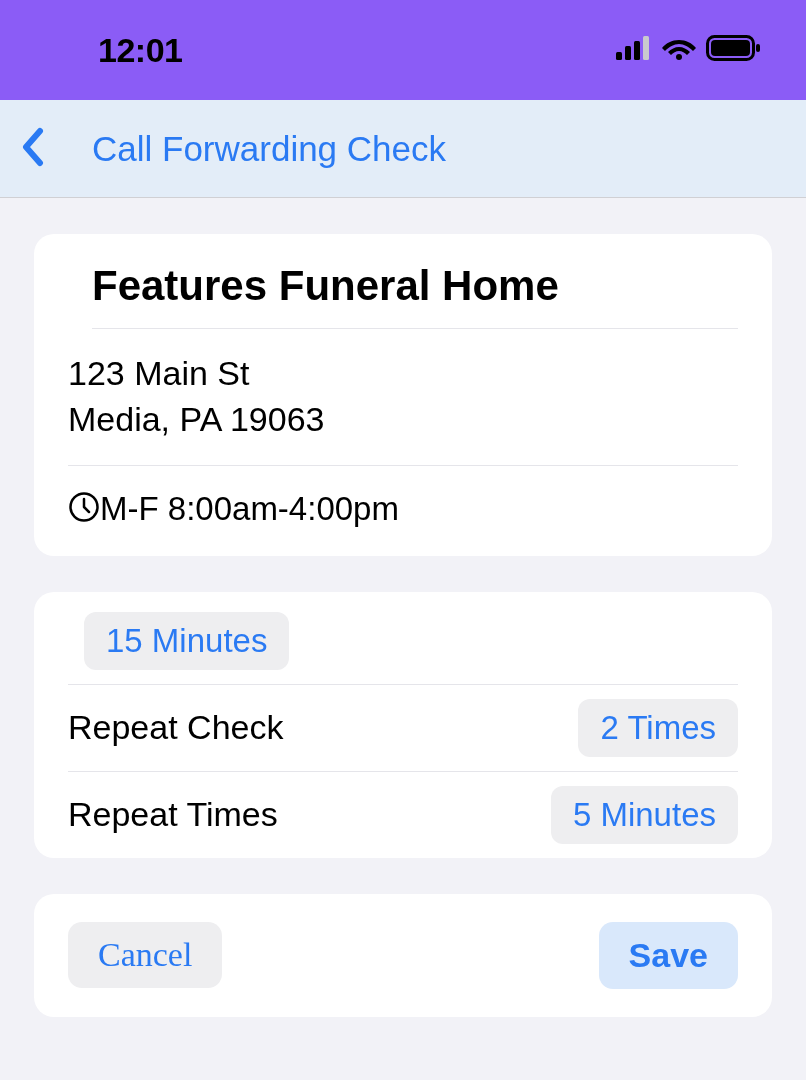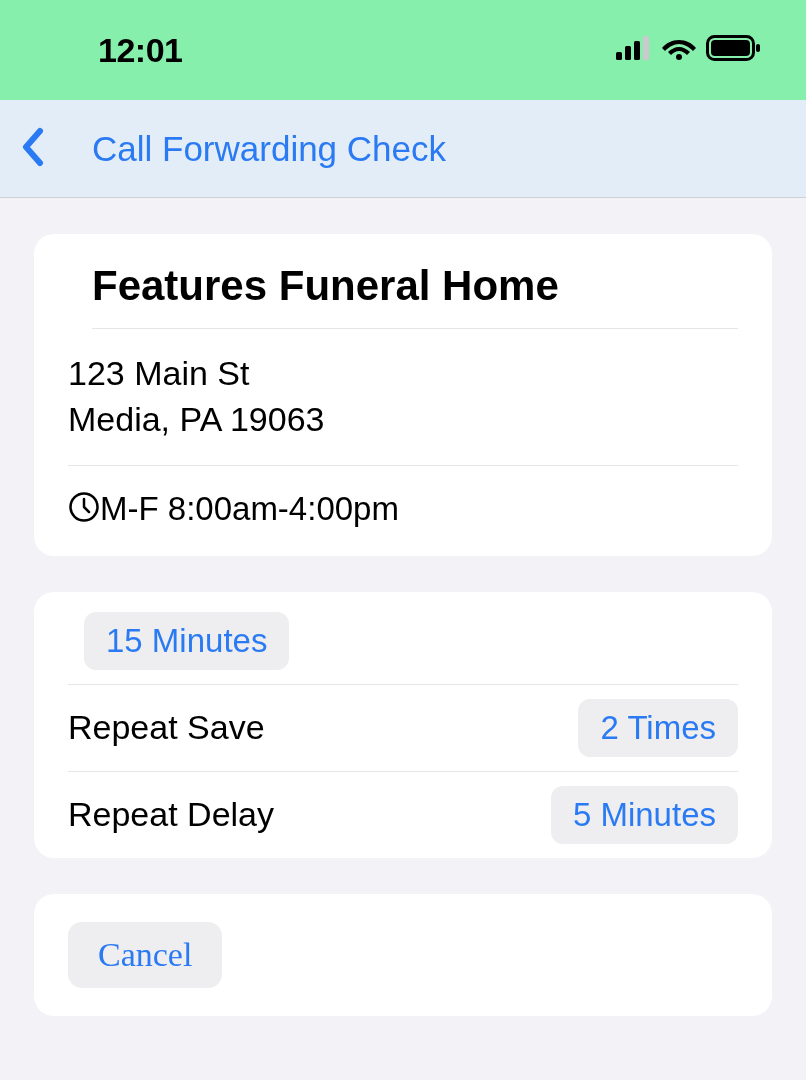--- a/index.html
+++ b/index.html
@@ -8,21 +8,21 @@
       box-sizing: border-box;
       font-family: -apple-system, BlinkMacSystemFont, "Segoe UI", Helvetica, Arial, sans-serif;
     }
     body {
       width: 806px;
       height: 1080px;
       background: #f2f2f7;
       overflow: hidden;
     }
     .status-bar {
-      background: #86efac;
+      background: #8b5cf6;
       height: 100px;
       display: flex;
       justify-content: space-between;
       align-items: center;
       padding: 0 44px 0 98px;
     }
     .status-time {
       font-size: 34px;
       font-weight: 700;
       color: #000;
@@ -200,26 +200,27 @@
       </span>
       <span class="hours-text">M-F 8:00am-4:00pm</span>
     </div>
   </div>
 
   <div class="card">
     <div class="setting-row">
       <div class="setting-value">15 Minutes</div>
     </div>
     <div class="setting-row">
-      <div class="setting-label">Repeat Save</div>
+      <div class="setting-label">Repeat Check</div>
       <div class="setting-value">2 Times</div>
     </div>
     <div class="setting-row">
-      <div class="setting-label">Repeat Delay</div>
+      <div class="setting-label">Repeat Times</div>
       <div class="setting-value">5 Minutes</div>
     </div>
   </div>
 
   <div class="actions-card">
     <div class="btn-cancel">Cancel</div>
+    <div class="btn-save">Save</div>
   </div>
 
 </div>
 
 </body></html>

